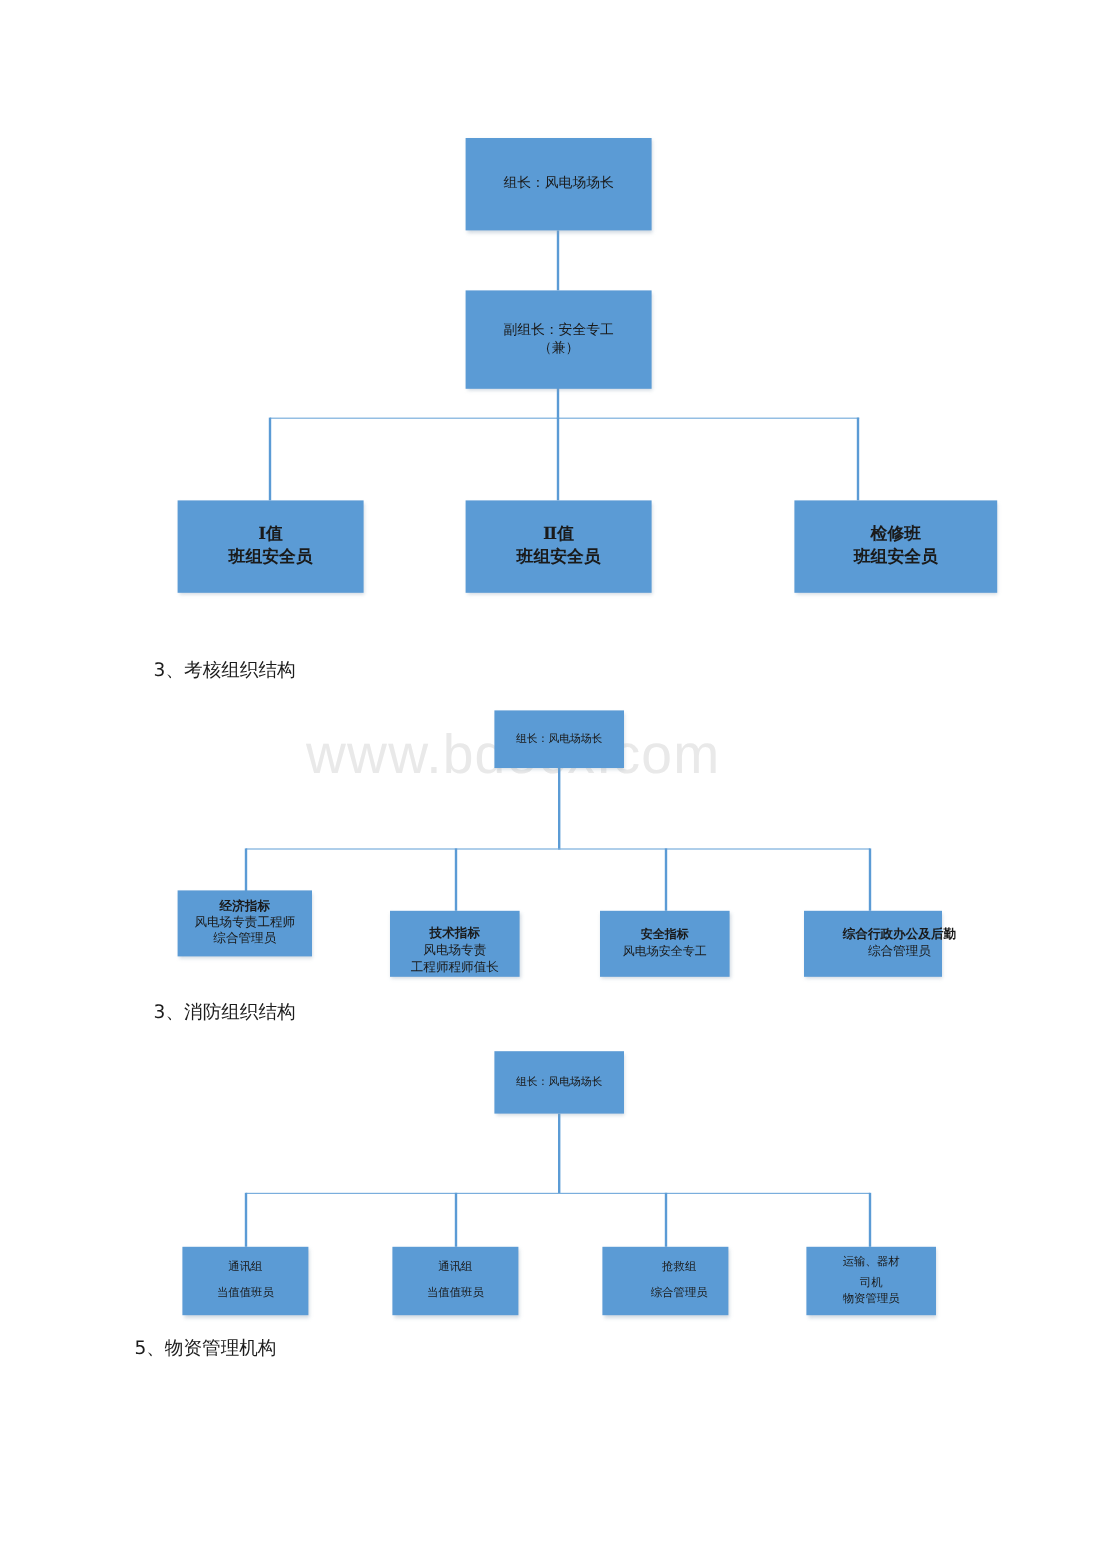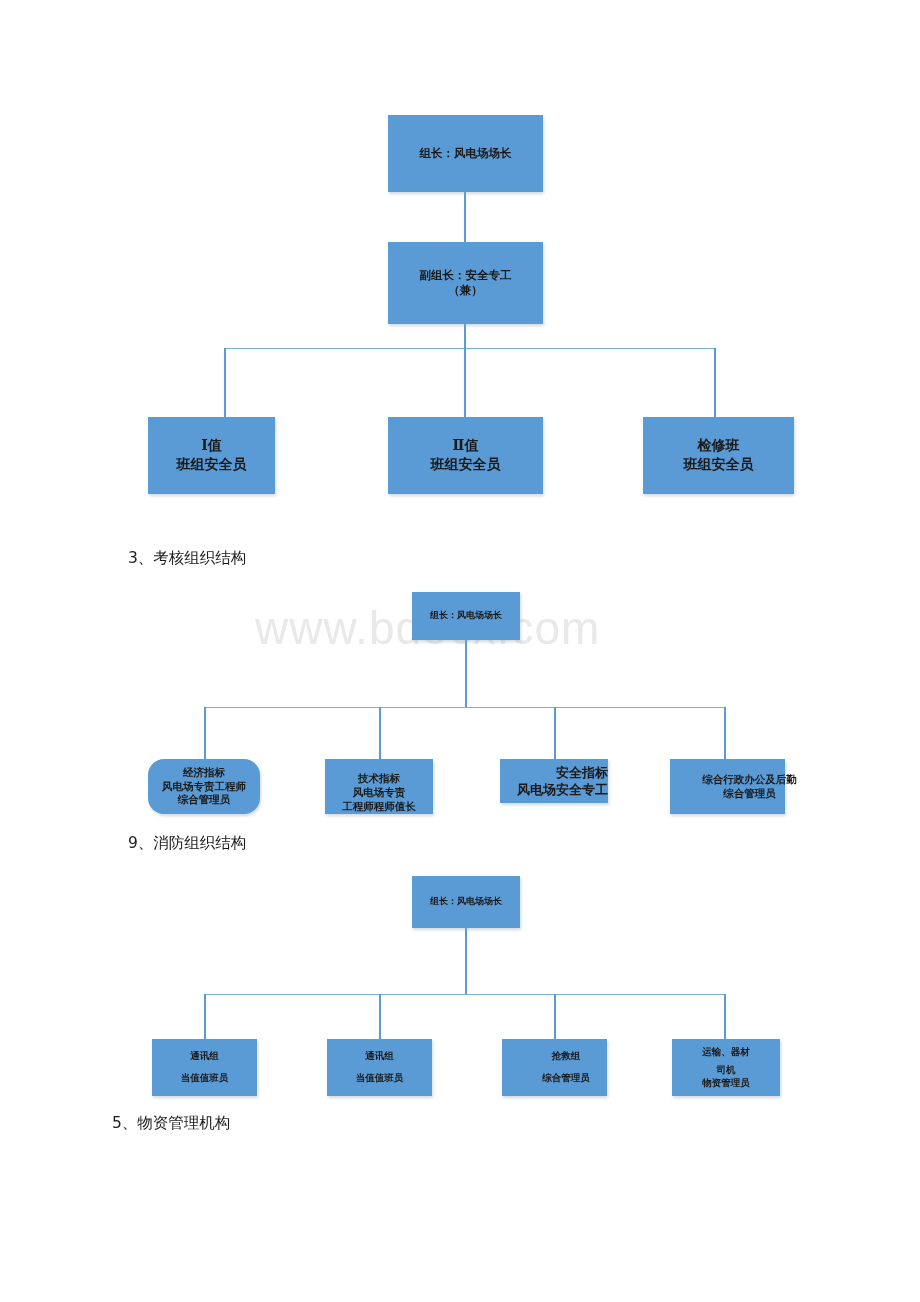--- a/index.html
+++ b/index.html
@@ -41,21 +41,21 @@
     color: #1a1a1a;
     display: flex;
     flex-direction: column;
     align-items: center;
     justify-content: center;
     text-align: center;
     line-height: 1.32;
     z-index: 3;
     box-shadow: 1px 2px 3px rgba(140,160,180,0.40);
   }
-  .node .ln { display: block; white-space: nowrap; font-weight: bold; }
+  .node .ln { display: block; white-space: nowrap; }
   .node .ln.b { font-weight: bold; }
 
   
   .conn {
     position: absolute;
     background: #5b9bd5;
     z-index: 2;
   }
   .conn.v { width: 2px; }
   .conn.hx { height: 1px; background: #7aaedd; }
@@ -90,31 +90,31 @@
       <span class="ln">（兼）</span>
     </div>
 
     <div class="conn v" style="left:464px; top:320px; height:29px;"></div>
     <div class="conn hx" style="left:225px; top:348px; width:491px;"></div>
 
     <div class="conn v" style="left:224px; top:348px; height:69px;"></div>
     <div class="conn v" style="left:464px; top:348px; height:69px;"></div>
     <div class="conn v" style="left:714px; top:348px; height:69px;"></div>
 
-    <div class="node" style="left:148px; top:417px; width:127px; height:77px; font-size:14px;">
+    <div class="node" style="left:148px; top:417px; width:155px; height:77px; font-size:14px;">
       <span class="ln b">Ⅰ值</span>
       <span class="ln b">班组安全员</span>
     </div>
 
     <div class="node" style="left:388px; top:417px; width:155px; height:77px; font-size:14px;">
       <span class="ln b">Ⅱ值</span>
       <span class="ln b">班组安全员</span>
     </div>
 
-    <div class="node" style="left:643px; top:417px; width:151px; height:77px; font-size:14px;">
+    <div class="node" style="left:662px; top:417px; width:169px; height:77px; font-size:14px;">
       <span class="ln b">检修班</span>
       <span class="ln b">班组安全员</span>
     </div>
   </div>
 
   <div class="heading" style="left:128px; top:548px;">3、考核组织结构</div>
 
   <div>
 
     <div class="node" style="left:412px; top:592px; width:108px; height:48px; font-size:9px;">
@@ -122,44 +122,44 @@
     </div>
 
     <div class="conn v" style="left:465px; top:640px; height:68px;"></div>
     <div class="conn hx" style="left:205px; top:707px; width:520px;"></div>
 
     <div class="conn v" style="left:204px; top:707px; height:52px;"></div>
     <div class="conn v" style="left:379px; top:707px; height:52px;"></div>
     <div class="conn v" style="left:554px; top:707px; height:52px;"></div>
     <div class="conn v" style="left:724px; top:707px; height:52px;"></div>
 
-    <div class="node" style="left:148px; top:759px; width:112px; height:55px; font-size:10.5px;border-radius:16px;">
+    <div class="node" style="left:148px; top:742px; width:112px; height:55px; font-size:10.5px;">
       <span class="ln b">经济指标</span>
       <span class="ln">风电场专责工程师</span>
       <span class="ln">综合管理员</span>
     </div>
 
     <div class="node" style="left:325px; top:759px; width:108px; height:55px; font-size:10.5px;justify-content:flex-end;">
       <span class="ln b">技术指标</span>
       <span class="ln">风电场专责</span>
       <span class="ln">工程师程师值长</span>
     </div>
 
-    <div class="node" style="left:500px; top:759px; width:108px; height:44px; font-size:13px;align-items:flex-end;">
+    <div class="node" style="left:500px; top:759px; width:108px; height:55px; font-size:10px;">
       <span class="ln b">安全指标</span>
       <span class="ln">风电场安全专工</span>
     </div>
 
     <div class="node" style="left:670px; top:759px; width:115px; height:55px; font-size:10.5px;padding-left:44px;">
       <span class="ln b">综合行政办公及后勤</span>
       <span class="ln">综合管理员</span>
     </div>
   </div>
 
-  <div class="heading" style="left:128px; top:833px;">9、消防组织结构</div>
+  <div class="heading" style="left:128px; top:833px;">3、消防组织结构</div>
 
   <div>
 
     <div class="node" style="left:412px; top:876px; width:108px; height:52px; font-size:9px;">
       <span class="ln">组长：风电场场长</span>
     </div>
 
     <div class="conn v" style="left:465px; top:928px; height:67px;"></div>
     <div class="conn hx" style="left:205px; top:994px; width:520px;"></div>
 

